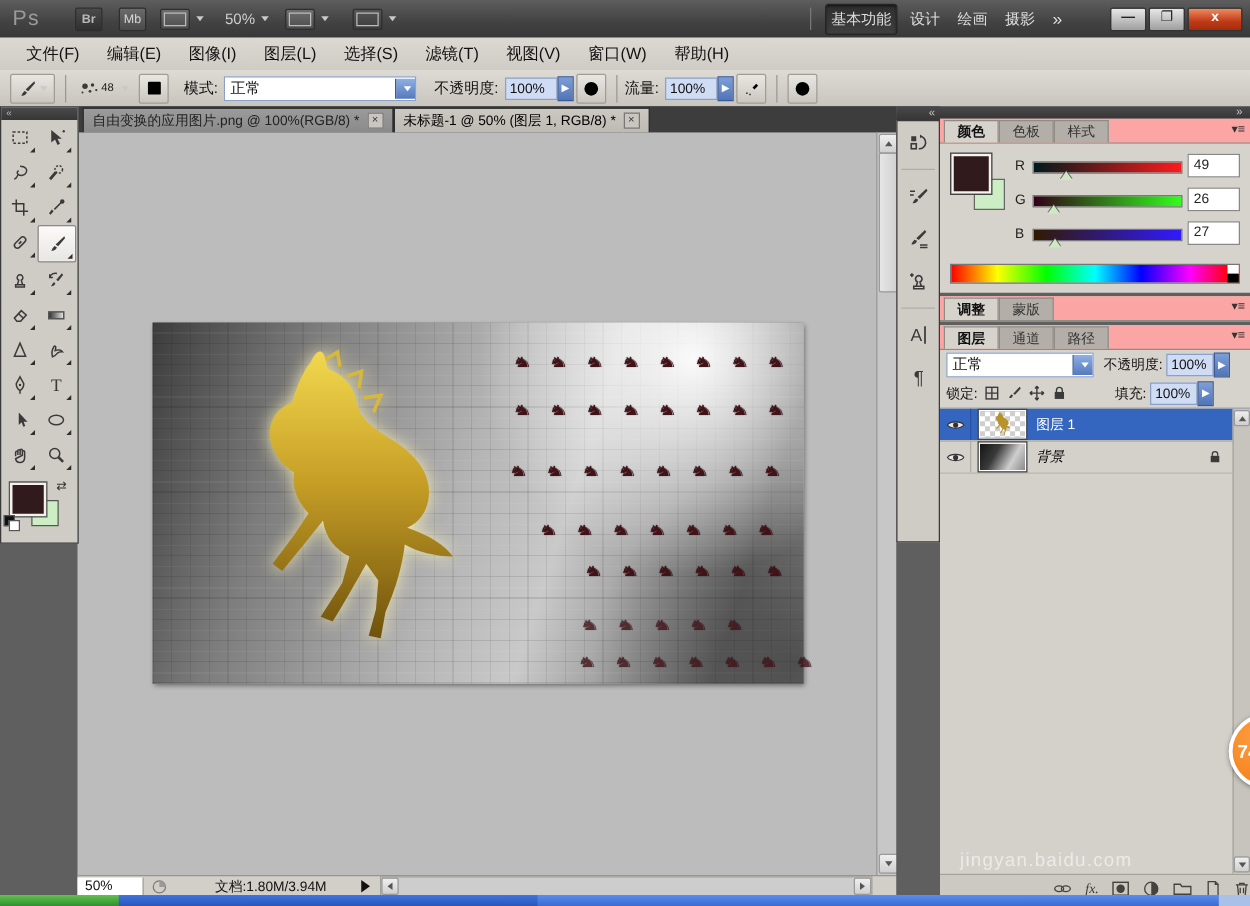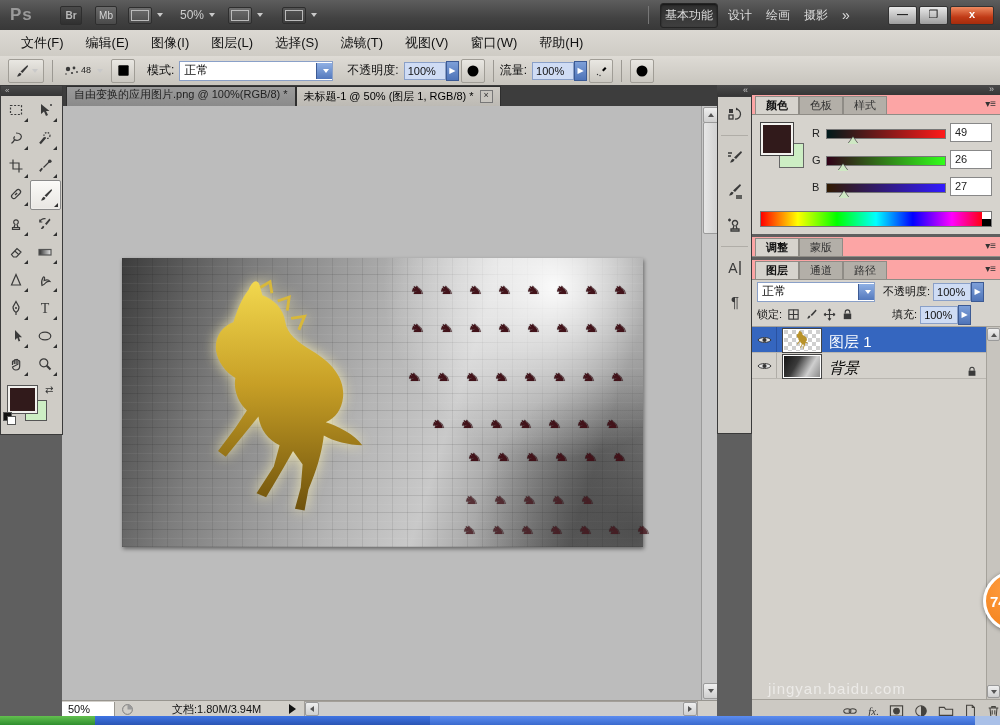--- a/index.html
+++ b/index.html
@@ -3,21 +3,21 @@
 <meta charset="utf-8">
 <style>
   html,body{margin:0;padding:0;width:1000px;height:725px;overflow:hidden;
     font-family:"Liberation Sans","DejaVu Sans",sans-serif;-webkit-font-smoothing:antialiased;}
   #app{position:absolute;inset:0;width:1000px;height:725px;background:#5f5f5f;overflow:hidden;}
   .abs{position:absolute;}
   
   #titlebar{left:0;top:0;width:1000px;height:30px;background:linear-gradient(#5d5d5d,#424242 60%,#383838);
     border-bottom:1px solid #2c2c2c;color:#cfcfcf;font-size:12px;}
   #titlebar .tb-item{position:absolute;top:5px;height:20px;display:flex;align-items:center;gap:3px;}
-  .pslogo{color:#9a9a9a;font-weight:bold;font-size:17px;letter-spacing:1px;}
+  .pslogo{color:#9a9a9a;font-weight:normal;font-size:17px;letter-spacing:1px;}
   .sqbtn{display:inline-block;width:20px;height:17px;line-height:17px;text-align:center;font-size:10px;
     border:1px solid #2e2e2e;border-radius:2px;background:linear-gradient(#6a6a6a,#4a4a4a);color:#d8d8d8;}
   .sqbtn.br{background:linear-gradient(#4b4b4b,#303030);color:#b9b9b9;font-weight:bold;}
   .caret{width:0;height:0;border-left:3.5px solid transparent;border-right:3.5px solid transparent;border-top:4px solid #c9c9c9;display:inline-block;margin-left:2px;}
   .tb-ic{display:inline-block;border:1px solid #2e2e2e;background:linear-gradient(#6e6e6e,#4c4c4c);border-radius:2px;width:22px;height:15px;position:relative;}
   .tb-ic:before{content:"";position:absolute;inset:2px;border:1px solid #bbb;}
   .ws-btn{padding:3px 4px;border-radius:3px;color:#dedede;}
   .ws-btn.active{background:linear-gradient(#2f2f2f,#3f3f3f);border:1px solid #242424;box-shadow:inset 0 1px 2px rgba(0,0,0,.6);}
   .winbtn{display:inline-block;width:27px;height:17px;border:1px solid #333;border-radius:2px;
     background:linear-gradient(#e8e8e8,#9e9e9e);color:#222;text-align:center;line-height:15px;font-size:11px;font-weight:bold;}
@@ -34,21 +34,21 @@
   .spin-btn{width:11px;height:18px;background:linear-gradient(#7d9fd8,#4f74b8);border:1px solid #3c5a94;color:#fff;
     font-size:8px;line-height:18px;text-align:center;display:inline-block;}
   .mode-select{width:148px;height:18px;background:#fff;border:1px solid #8aa0c8;display:inline-flex;align-items:center;justify-content:space-between;padding-left:4px;font-size:12px;}
   .dd-btn{width:15px;height:16px;background:linear-gradient(#8fb0e4,#5479bd);border-left:1px solid #3c5a94;display:flex;align-items:center;justify-content:center;}
   .dd-btn .caret{border-top-color:#fff;}
   .opt-icbtn{width:22px;height:22px;border:1px solid #a09d96;border-radius:2px;background:linear-gradient(#e9e7e2,#cac7c0);
     display:flex;align-items:center;justify-content:center;margin:0 2px;}
   
   #tabbar{left:62px;top:85px;width:655px;height:21px;background:#3d3d3d;display:flex;align-items:flex-end;}
   .doc-tab{height:19px;display:flex;align-items:center;gap:6px;padding:0 7px;font-size:11px;border:1px solid #2e2e2e;border-bottom:none;}
-  .doc-tab.inactive{background:linear-gradient(#9b9b9b,#8a8a8a);color:#222;flex-direction:column;}
+  .doc-tab.inactive{background:linear-gradient(#9b9b9b,#8a8a8a);color:#222;}
   .doc-tab.active{background:linear-gradient(#ccc9c3,#bdbab4);color:#000;}
   .tab-close{width:11px;height:11px;border:1px solid #777;background:#c9c6c0;color:#333;font-size:9px;line-height:9px;text-align:center;}
   
   #pasteboard{left:62px;top:106px;width:639px;height:594px;background:#bcbcbc;overflow:hidden;}
   #canvas-image{position:absolute;left:60px;top:152px;width:521px;height:289px;
     background:
       radial-gradient(circle at 83% 10%, rgba(255,255,255,.95), rgba(255,255,255,0) 34%),
       radial-gradient(circle at 99% 95%, rgba(30,30,30,.55), rgba(30,30,30,0) 28%),
       repeating-linear-gradient(0deg, rgba(0,0,0,.10) 0 1px, transparent 1px 17px),
       repeating-linear-gradient(90deg, rgba(0,0,0,.08) 0 1px, transparent 1px 15px),
@@ -119,21 +119,21 @@
   #spectrum{position:absolute;left:8px;top:96px;width:230px;height:14px;border:1px solid #777;
     background:linear-gradient(to right,#f00,#ff0 16%,#0f0 33%,#0ff 50%,#00f 66%,#f0f 83%,#f00 97%);}
   #spectrum-w{position:absolute;right:0;top:0;width:9px;height:7px;background:#fff;}
   #spectrum-k{position:absolute;right:0;bottom:0;width:9px;height:7px;background:#000;}
   
   .lp-row{position:relative;height:23px;display:flex;align-items:center;font-size:11px;color:#111;padding-left:5px;}
   #lp-controls{border-bottom:1px solid #a5a29b;}
   .lock-ic{width:15px;height:15px;border:0;display:flex;align-items:center;justify-content:center;margin-right:3px;}
   .lock-ic svg{stroke:#3a3a3a;fill:none;stroke-width:1.2;}
   #layers-list{position:relative;height:372px;background:#d4d1cb;border-bottom:1px solid #a5a29b;}
-  .layer-row{position:relative;height:25px;display:flex;align-items:flex-end;border-bottom:1px solid #b9b6b0;font-size:15px;}
+  .layer-row{position:relative;height:25px;display:flex;align-items:center;border-bottom:1px solid #b9b6b0;font-size:11px;}
   .layer-row.selected{background:#3566bf;color:#fff;}
   .eye-cell{width:24px;height:25px;border-right:1px solid #b0ada7;display:flex;align-items:center;justify-content:center;}
   .layer-row.selected .eye-cell{border-right:1px solid #2a52a0;}
   .thumb{width:36px;height:21px;border:1px solid #fff;outline:1px solid #444;margin:0 8px 0 6px;overflow:hidden;position:relative;}
   .checker{background:conic-gradient(#fff 0 25%,#cfcfcf 0 50%,#fff 0 75%,#cfcfcf 0);background-size:8px 8px;}
   .grad-thumb{background:linear-gradient(120deg,#141414,#3a3a3a 35%,#cfcfcf 70%,#8a8a8a);}
   #layers-scroll{position:absolute;right:0;top:0;width:13px;height:372px;background:#c7c4be;border-left:1px solid #a5a29b;}
   #layers-buttons{height:21px;background:#ccc9c3;display:flex;align-items:center;justify-content:flex-end;gap:10px;}
   #layers-buttons svg{stroke:#44423e;fill:none;stroke-width:1.2;}
   .fx-label{font-size:11px;font-style:italic;color:#3a3a3a;font-family:"Liberation Serif","DejaVu Serif",serif;}

